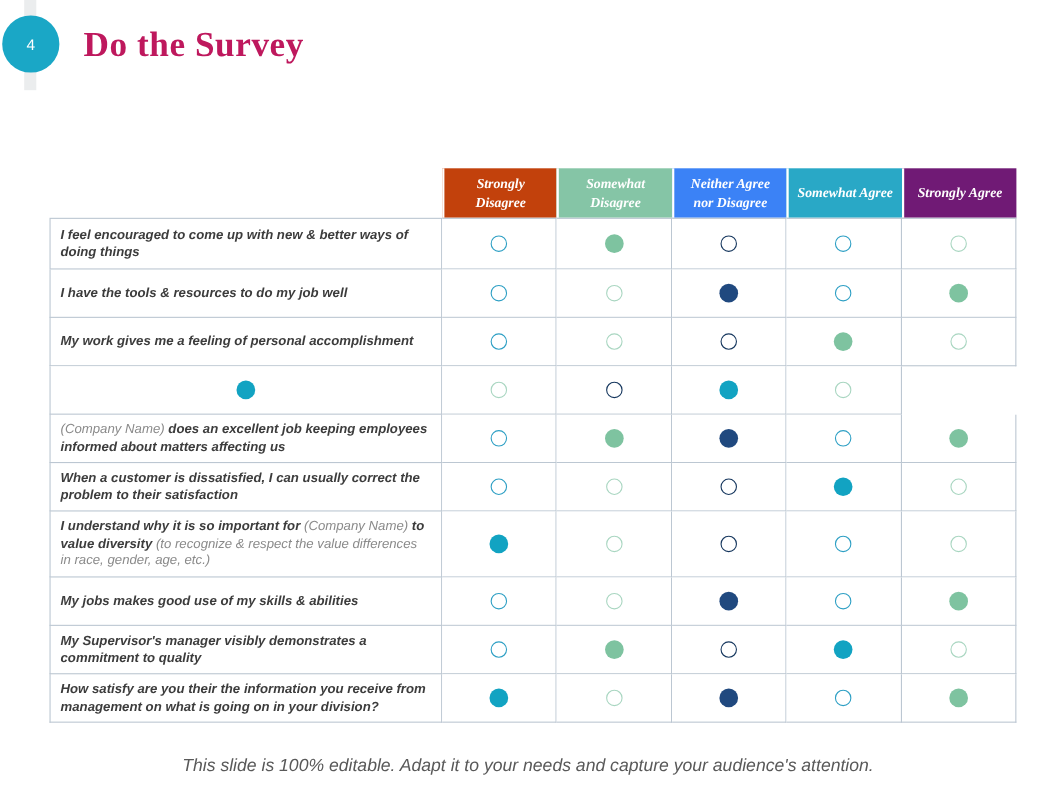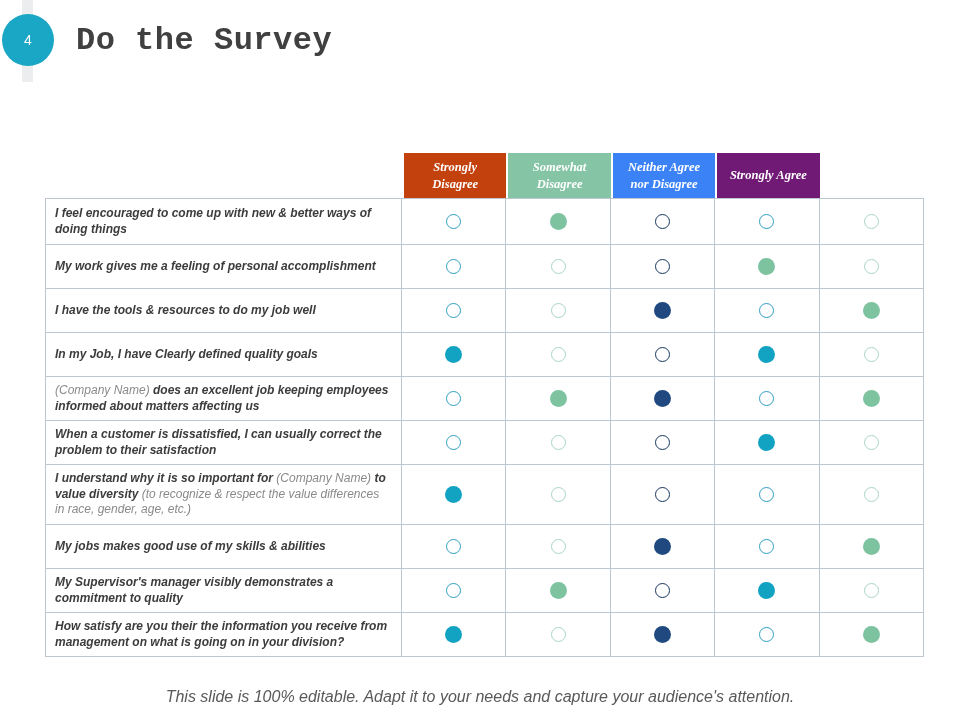--- a/index.html
+++ b/index.html
@@ -15,22 +15,22 @@
     background:#ebedee;
   }
   .slide-num {
     position:absolute; left:2px; top:14px; width:52px; height:52px;
     border-radius:50%; background:#1aa7c6;
     display:flex; align-items:center; justify-content:center;
     color:#ffffff; font-size:14px;
   }
   .title {
     position:absolute; left:76px; top:22px;
-    font-family:Liberation Mono, monospace; font-weight:bold;
-    font-size:32px; color:#404040; letter-spacing:0.5px;
+    font-family:Liberation Serif, serif; font-weight:bold;
+    font-size:32px; color:#be185d; letter-spacing:0.5px;
   }
   .survey-table {
     position:absolute; left:45px; top:153px; width:879px;
   }
   .hrow, .trow {
     display:grid;
     grid-template-columns:357px repeat(5, 1fr);
   }
   .hrow { height:45px; }
   .hcell {
@@ -81,20 +81,21 @@
   <span>4</span>
 </div>
 <h1 class="title">Do the Survey</h1>
 
 <div class="survey-table">
   <div class="hrow" id="hrow">
     <div class="hcell corner"></div>
   <div class="hcell" style="background: #c2410c;">Strongly Disagree</div>
       <div class="hcell" style="background: rgb(133, 197, 166);">Somewhat Disagree</div>
       <div class="hcell" style="background: #3b82f6;">Neither Agree nor Disagree</div>
+      <div class="hcell" style="background: rgb(41, 168, 198);">Somewhat Agree</div>
       <div class="hcell" style="background: #701a75;">Strongly Agree</div>
     </div>
   <div id="rows">
       <div class="trow">
         <div class="qcell">
           <div><span>I feel encouraged to come up with new &amp; better ways of doing things</span></div>
         </div>
         <div class="acell">
           <span class="dot outline" style="color: rgb(45, 159, 196);"></span>
         </div>
@@ -106,62 +107,59 @@
         </div>
         <div class="acell">
           <span class="dot outline" style="color: rgb(45, 159, 196);"></span>
         </div>
         <div class="acell">
           <span class="dot outline" style="color: rgb(169, 214, 193);"></span>
         </div>
       </div>
       <div class="trow">
         <div class="qcell">
+          <div><span>I have the tools &amp; resources to do my job well</span></div>
+        </div>
+        <div class="acell">
+          <span class="dot outline" style="color: rgb(45, 159, 196);"></span>
+        </div>
+        <div class="acell">
+          <span class="dot outline" style="color: rgb(169, 214, 193);"></span>
+        </div>
+        <div class="acell">
+          <span class="dot filled" style="background: rgb(32, 73, 127);"></span>
+        </div>
+        <div class="acell">
+          <span class="dot outline" style="color: rgb(45, 159, 196);"></span>
+        </div>
+        <div class="acell">
+          <span class="dot filled" style="background: rgb(126, 195, 160);"></span>
+        </div>
+      </div>
+      <div class="trow">
+        <div class="qcell">
           <div><span>My work gives me a feeling of personal accomplishment</span></div>
         </div>
         <div class="acell">
           <span class="dot outline" style="color: rgb(45, 159, 196);"></span>
         </div>
         <div class="acell">
           <span class="dot outline" style="color: rgb(169, 214, 193);"></span>
         </div>
         <div class="acell">
           <span class="dot outline" style="color: rgb(22, 55, 94);"></span>
         </div>
         <div class="acell">
           <span class="dot filled" style="background: rgb(126, 195, 160);"></span>
         </div>
         <div class="acell">
           <span class="dot outline" style="color: rgb(169, 214, 193);"></span>
         </div>
       </div>
       <div class="trow">
-        <div class="qcell">
-          <div><span>I have the tools &amp; resources to do my job well</span></div>
-        </div>
-        <div class="acell">
-          <span class="dot outline" style="color: rgb(45, 159, 196);"></span>
-        </div>
-        <div class="acell">
-          <span class="dot outline" style="color: rgb(169, 214, 193);"></span>
-        </div>
-        <div class="acell">
-          <span class="dot filled" style="background: rgb(32, 73, 127);"></span>
-        </div>
-        <div class="acell">
-          <span class="dot outline" style="color: rgb(45, 159, 196);"></span>
-        </div>
-        <div class="acell">
-          <span class="dot filled" style="background: rgb(126, 195, 160);"></span>
-        </div>
-      </div>
-      <div class="trow">
-        <div class="qcell">
-          <div><span>In my Job, I have Clearly defined quality goals</span></div>
-        </div>
         <div class="acell">
           <span class="dot filled" style="background: rgb(18, 163, 194);"></span>
         </div>
         <div class="acell">
           <span class="dot outline" style="color: rgb(169, 214, 193);"></span>
         </div>
         <div class="acell">
           <span class="dot outline" style="color: rgb(22, 55, 94);"></span>
         </div>
         <div class="acell">

